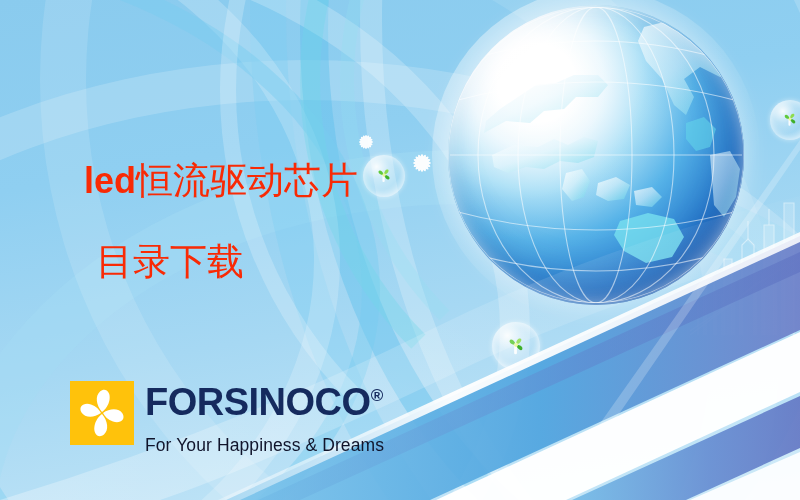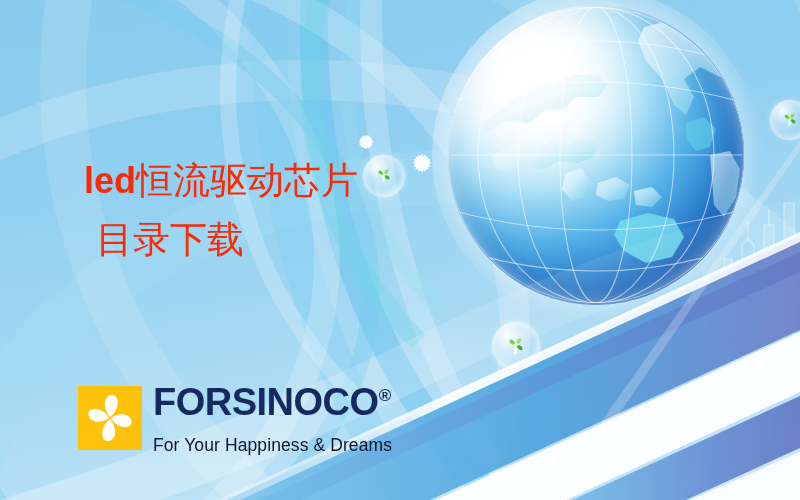--- a/index.html
+++ b/index.html
@@ -77,24 +77,24 @@
 
   
   #swoosh{position:absolute;left:0;top:0;width:800px;height:500px;}
 
   
   #headline{position:absolute;left:84px;top:162px;z-index:40;}
   .hl-line{color:#F92A05;font-family:"Liberation Serif",serif;font-size:37px;
       line-height:1.0;letter-spacing:0px;white-space:nowrap;}
   .hl-line.l1{font-weight:400;}
   .hl-line .lat{font-family:"Liberation Sans",sans-serif;font-weight:700;font-size:36px;}
-  .hl-line.l2{margin-top:22px;margin-left:12px;}
-
-  
-  #logo{position:absolute;left:78px;top:381px;z-index:40;display:flex;align-items:center;}
+  .hl-line.l2{margin-top:44px;margin-left:12px;}
+
+  
+  #logo{position:absolute;left:70px;top:381px;z-index:40;display:flex;align-items:flex-start;}
   #logo-mark{width:64px;height:64px;background:#FFC20B;flex:0 0 auto;position:relative;}
   #logo-mark svg{position:absolute;left:0;top:0;}
   #logo-text{margin-left:11px;padding-top:1px;}
   #logo-name{color:#152A5E;font-family:"Liberation Sans",sans-serif;font-weight:700;
       font-size:38px;line-height:40px;letter-spacing:-0.5px;white-space:nowrap;}
   #logo-name .reg{font-size:17px;vertical-align:super;line-height:0;letter-spacing:0;}
   #logo-tag{color:#10142B;font-family:"Liberation Sans",sans-serif;font-weight:400;
       font-size:17.5px;line-height:20px;letter-spacing:0.1px;white-space:nowrap;margin-top:13px;}
 </style>
 </head>

